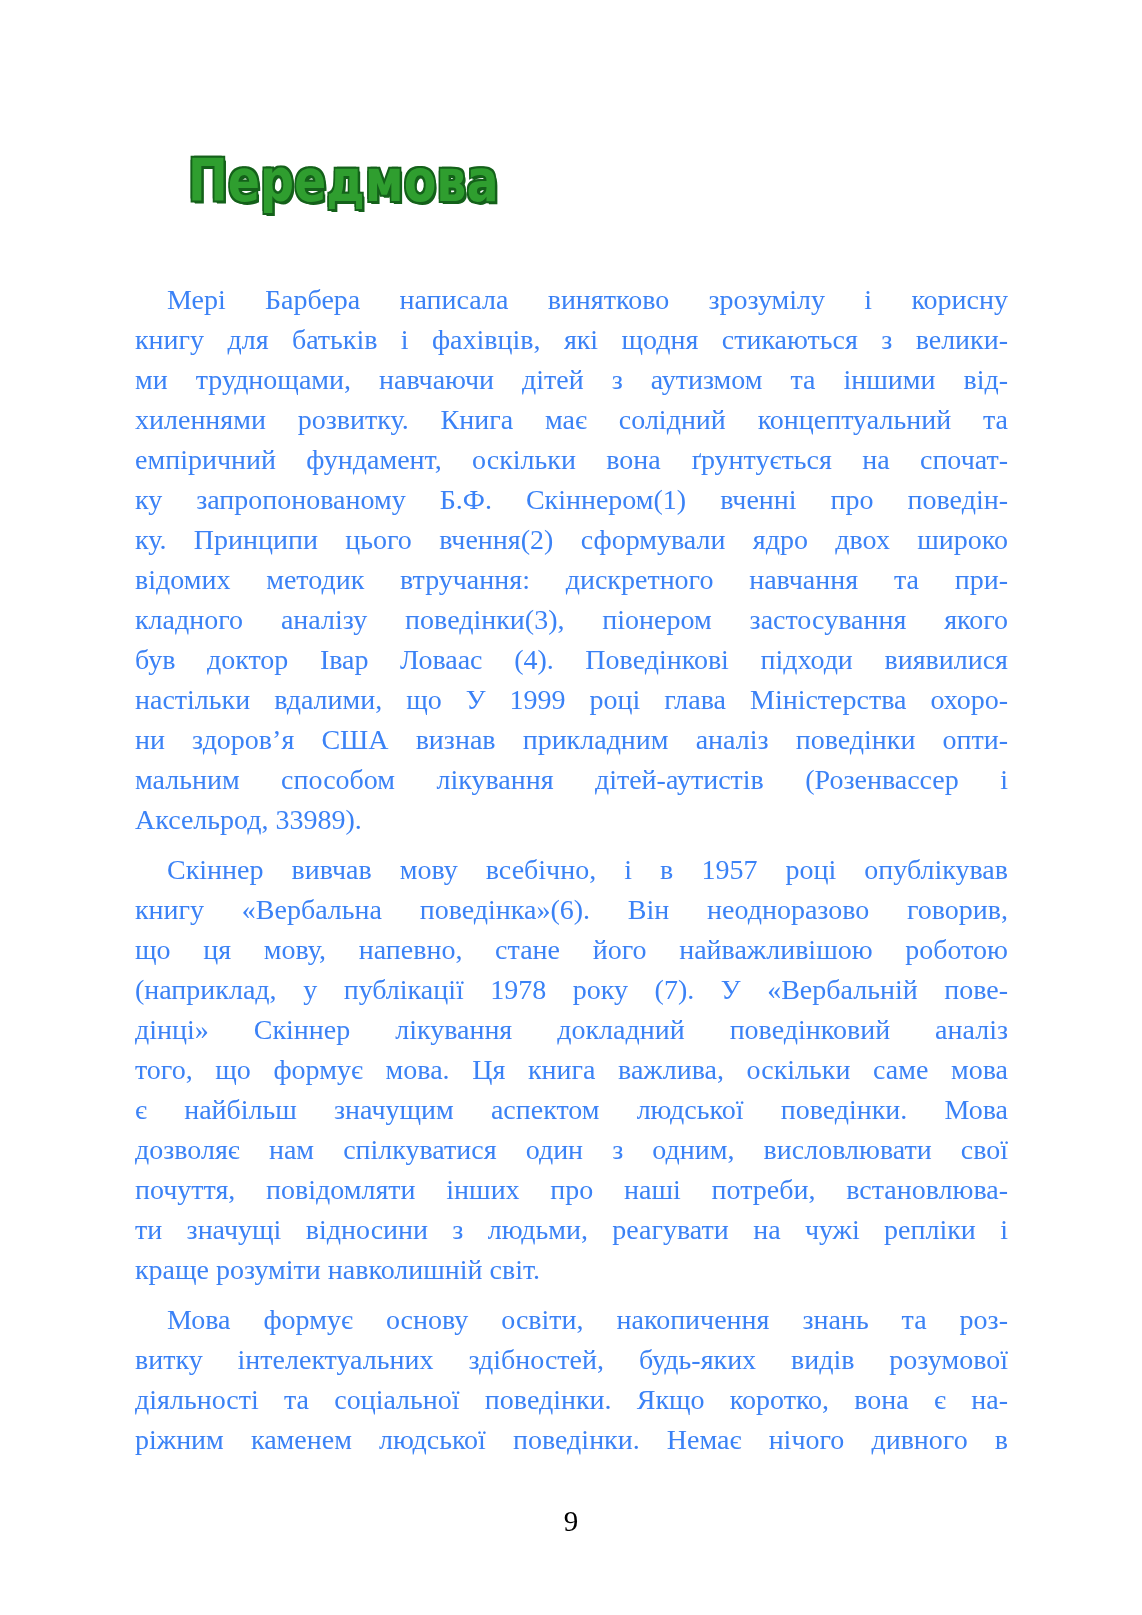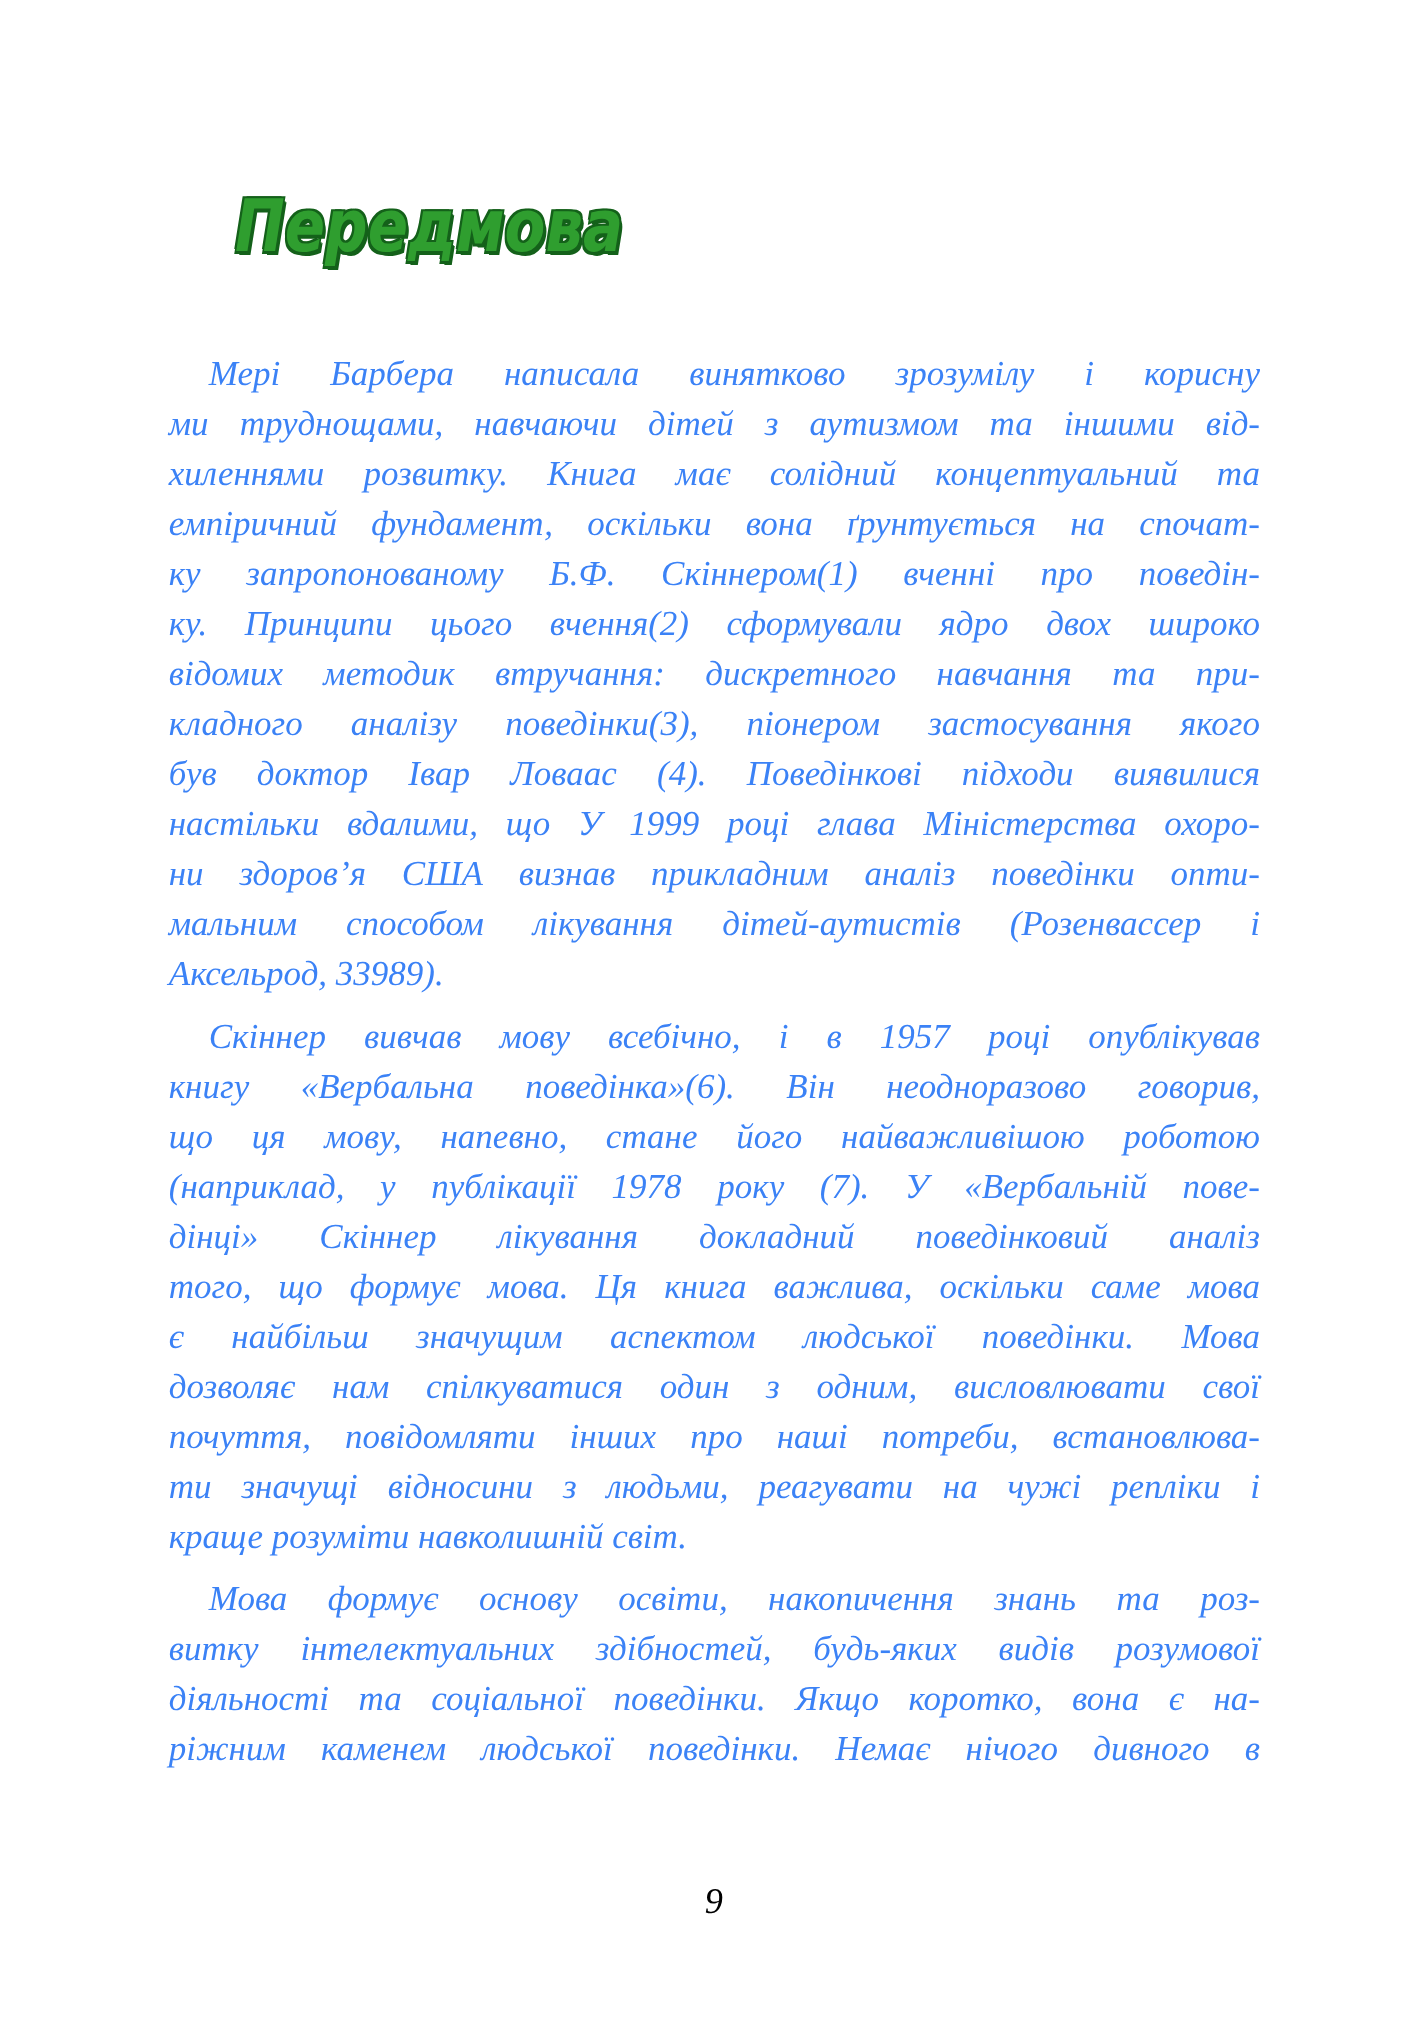--- a/index.html
+++ b/index.html
@@ -7,21 +7,20 @@
     padding: 0;
     background: #ffffff;
   }
   .page {
     position: relative;
     width: 1032px;
     height: 1615px;
     background: #ffffff;
     overflow: hidden;
     font-family: "Liberation Serif", serif;
-    font-style: italic;
   }
   .title {
     position: absolute;
     left: 188px;
     top: 146px;
     font-family: "DejaVu Sans", sans-serif;
     font-weight: bold;
     font-size: 58px;
     line-height: 70px;
     letter-spacing: 0px;
@@ -66,20 +65,21 @@
 </style>
 </head>
 <body>
 
 <div class="page">
   <div class="title" style="color: rgb(47, 158, 47); text-shadow: rgb(20, 97, 26) -2px -2px 0px, rgb(20, 97, 26) 2px -2px 0px, rgb(20, 97, 26) -2px 2px 0px, rgb(20, 97, 26) 2px 2px 0px, rgb(20, 97, 26) 3px 3px 0px;">Передмова</div>
 
   <div class="content">
       <div class="para">
         <div class="line first">Мері Барбера написала винятково зрозумілу і корисну</div>
+        <div class="line">книгу для батьків і фахівців, які щодня стикаються з велики-</div>
         <div class="line">ми труднощами, навчаючи дітей з аутизмом та іншими від-</div>
         <div class="line">хиленнями розвитку. Книга має солідний концептуальний та</div>
         <div class="line">емпіричний фундамент, оскільки вона ґрунтується на спочат-</div>
         <div class="line">ку запропонованому Б.Ф. Скіннером(1) вченні про поведін-</div>
         <div class="line">ку. Принципи цього вчення(2) сформували ядро двох широко</div>
         <div class="line">відомих методик втручання: дискретного навчання та при-</div>
         <div class="line">кладного аналізу поведінки(3), піонером застосування якого</div>
         <div class="line">був доктор Івар Ловаас (4). Поведінкові підходи виявилися</div>
         <div class="line">настільки вдалими, що У 1999 році глава Міністерства охоро-</div>
         <div class="line">ни здоров’я США визнав прикладним аналіз поведінки опти-</div>

